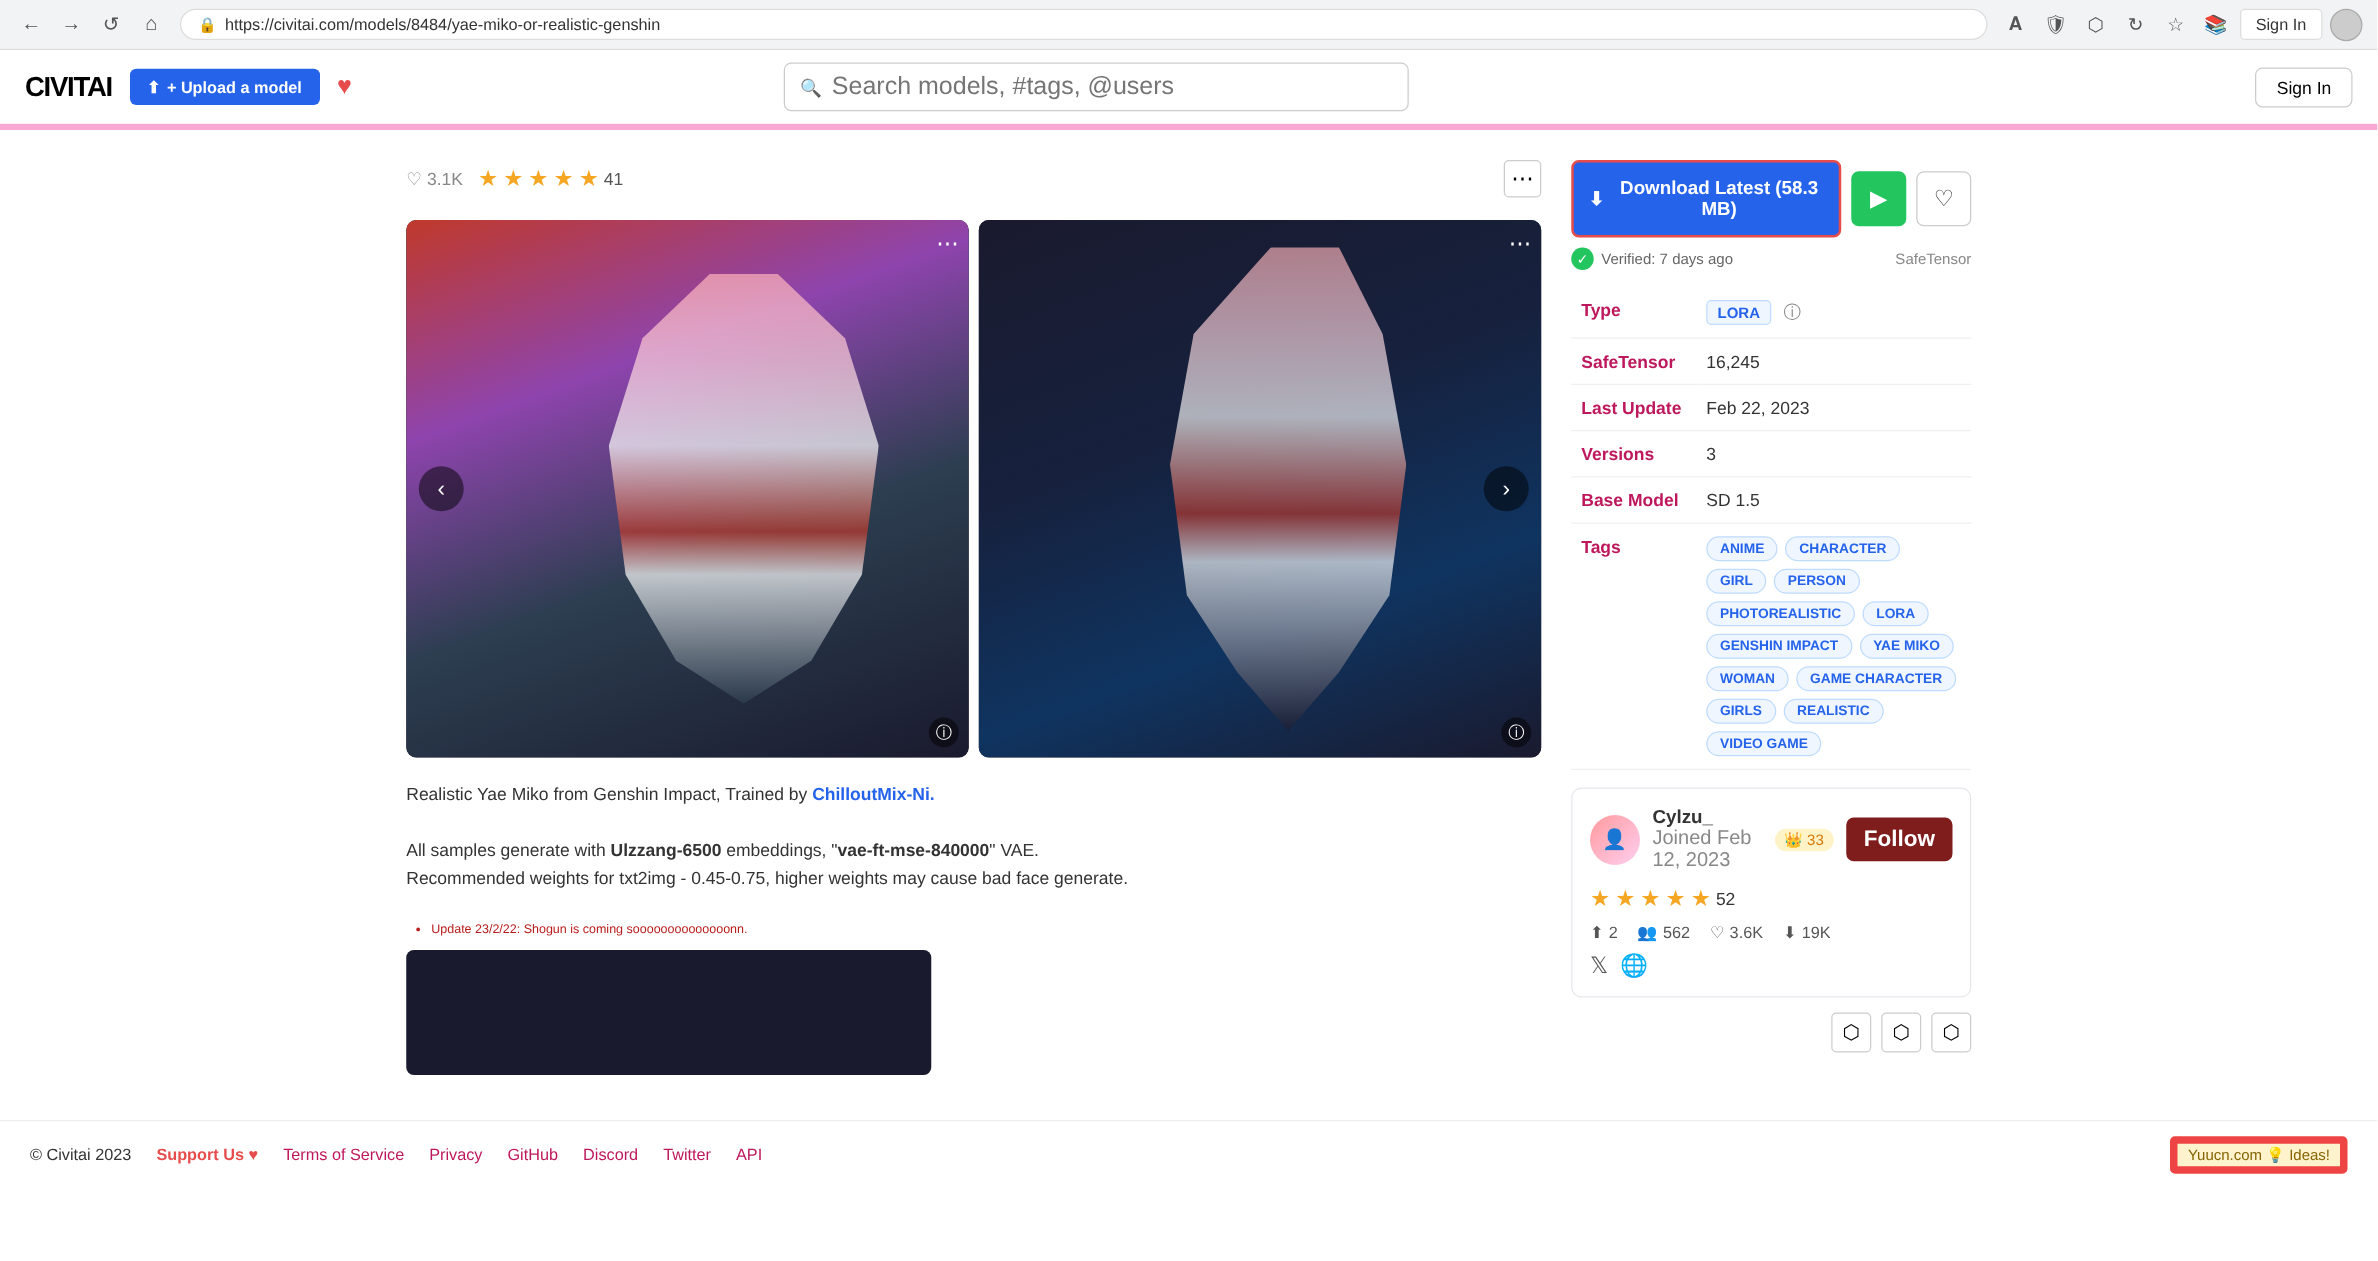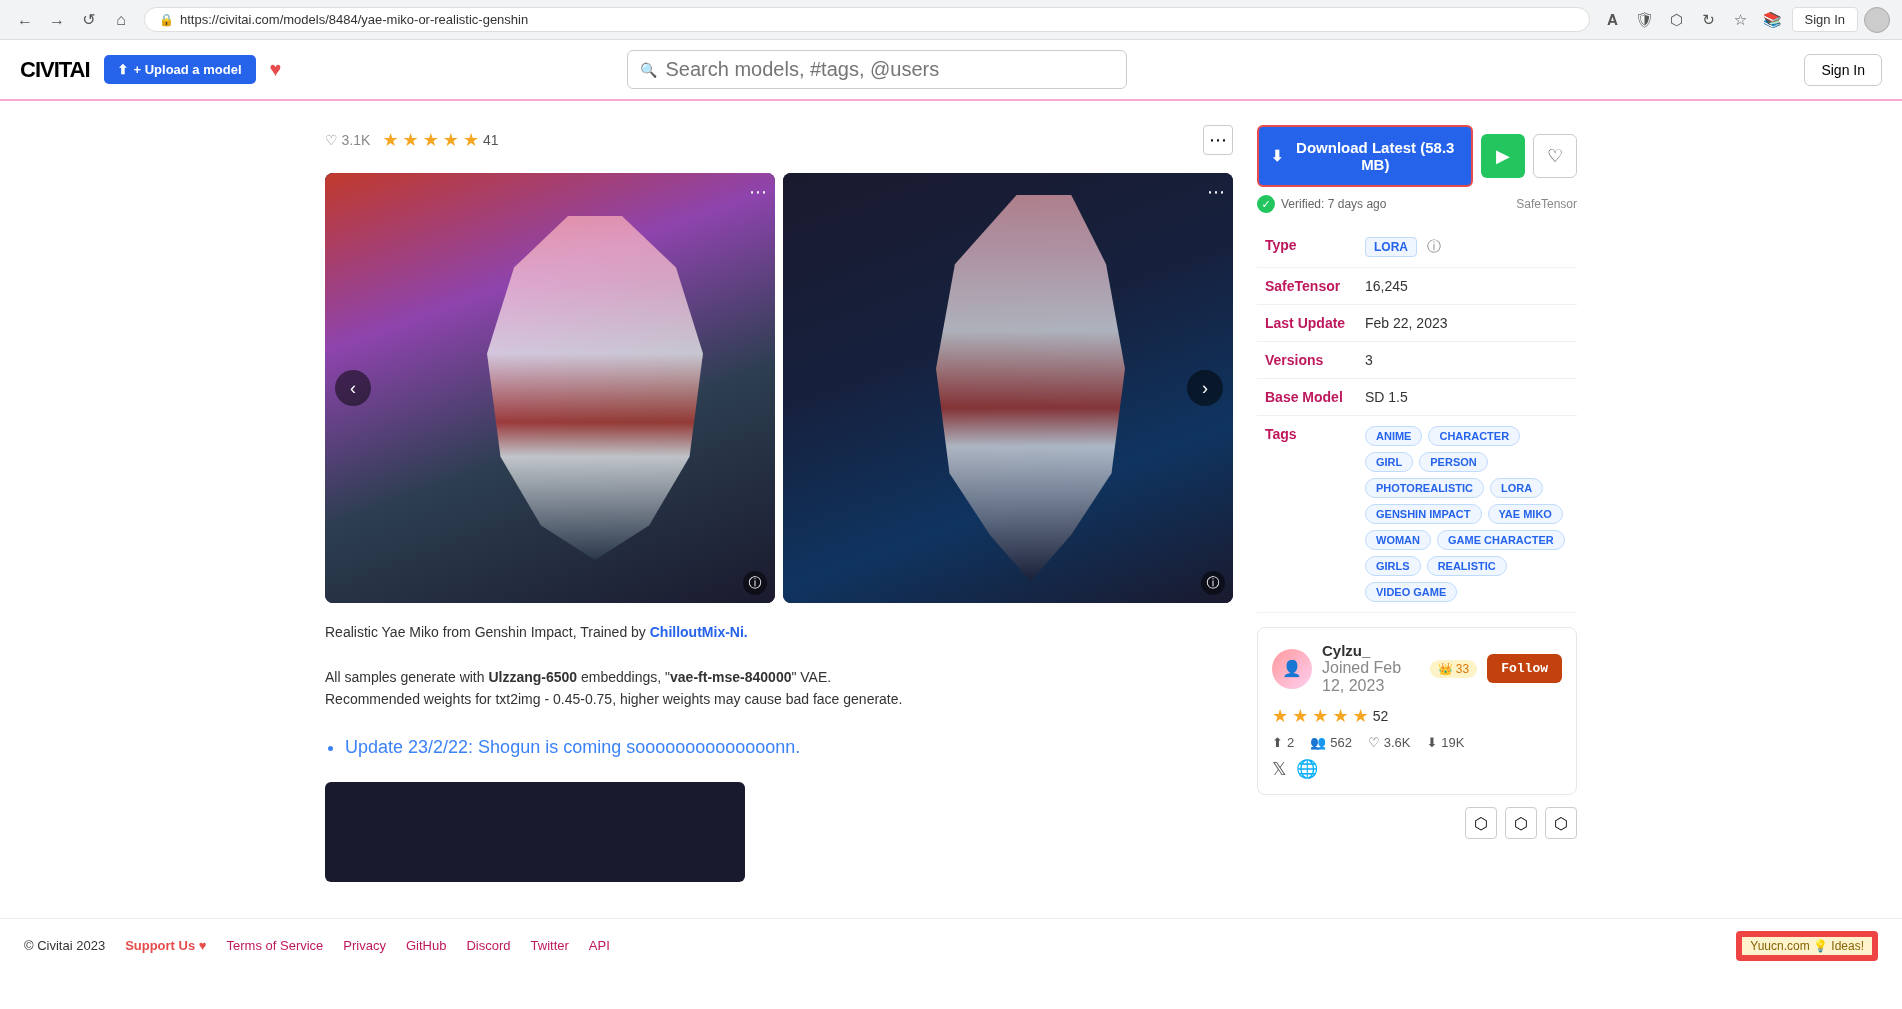--- a/index.html
+++ b/index.html
@@ -40,21 +40,21 @@
       padding: 4px 12px; font-size: 13px; cursor: pointer; color: #333;
     }
     .profile-circle {
       width: 26px; height: 26px; border-radius: 50%;
       background: #ccc; border: 1px solid #aaa;
     }
 
     
     .site-header {
       display: flex; align-items: center; padding: 10px 20px;
-      border-bottom: 2px solid #f9a8d4; gap: 14px;
+      border-bottom: 5px solid #f9a8d4; gap: 14px;
     }
     .logo {
       font-size: 22px; font-weight: 900; color: #000; letter-spacing: -1px;
     }
     .upload-btn {
       background: #2563eb; color: #fff; border: none; border-radius: 5px;
       padding: 7px 14px; font-size: 13px; font-weight: 600; cursor: pointer;
       display: flex; align-items: center; gap: 5px;
     }
     .heart-icon-header { color: #e74c4c; font-size: 20px; cursor: pointer; }
@@ -122,21 +122,21 @@
       position: absolute; top: 8px; right: 8px;
       background: transparent; color: #fff; border: none;
       cursor: pointer; font-size: 18px;
     }
 
     
     .description { font-size: 14px; color: #333; margin-bottom: 12px; line-height: 1.6; }
     .description strong { font-weight: 700; }
     .description .highlight { color: #2563eb; font-weight: 600; }
     .bullet-list { margin-left: 20px; }
-    .bullet-list li { font-size: 18px; color: #3b82f6; margin-bottom: 20px; }
+    .bullet-list li { font-size: 10px; color: #b91c1c; margin-bottom: 8px; }
     .video-thumb {
       width: 420px; height: 100px; background: #1a1a2e;
       border-radius: 6px; margin-top: 8px;
     }
 
     
     .download-section { margin-bottom: 12px; }
     .download-btn-row { display: flex; gap: 8px; align-items: center; margin-bottom: 8px; }
     .download-btn {
       flex: 1; background: #2563eb; color: #fff; border: 2px solid #e74c4c;
@@ -198,22 +198,22 @@
       display: flex; align-items: center; justify-content: center; font-size: 16px;
     }
     .author-info { flex: 1; }
     .author-name { font-weight: 700; font-size: 15px; }
     .author-joined { color: #888; font-size: 16px; }
     .crown-badge {
       background: #fef3c7; color: #d97706; border-radius: 10px;
       padding: 2px 8px; font-size: 12px; display: flex; align-items: center; gap: 3px;
     }
     .follow-btn {
-      background: #c2410c; color: #fff; border: none; border-radius: 6px;
-      padding: 7px 14px; font-size: 13px; font-weight: 600; cursor: pointer; font-family: Liberation Mono, monospace;
+      background: #7f1d1d; color: #fff; border: none; border-radius: 6px;
+      padding: 7px 14px; font-size: 18px; font-weight: 600; cursor: pointer;
     }
     .author-stars-row { display: flex; align-items: center; gap: 4px; margin-bottom: 8px; }
     .author-stats-row {
       display: flex; gap: 16px; align-items: center; font-size: 13px; color: #555;
       margin-bottom: 8px;
     }
     .author-stat { display: flex; align-items: center; gap: 4px; }
     .author-links { display: flex; gap: 10px; }
     .author-link { color: #555; font-size: 18px; cursor: pointer; text-decoration: none; }
 

